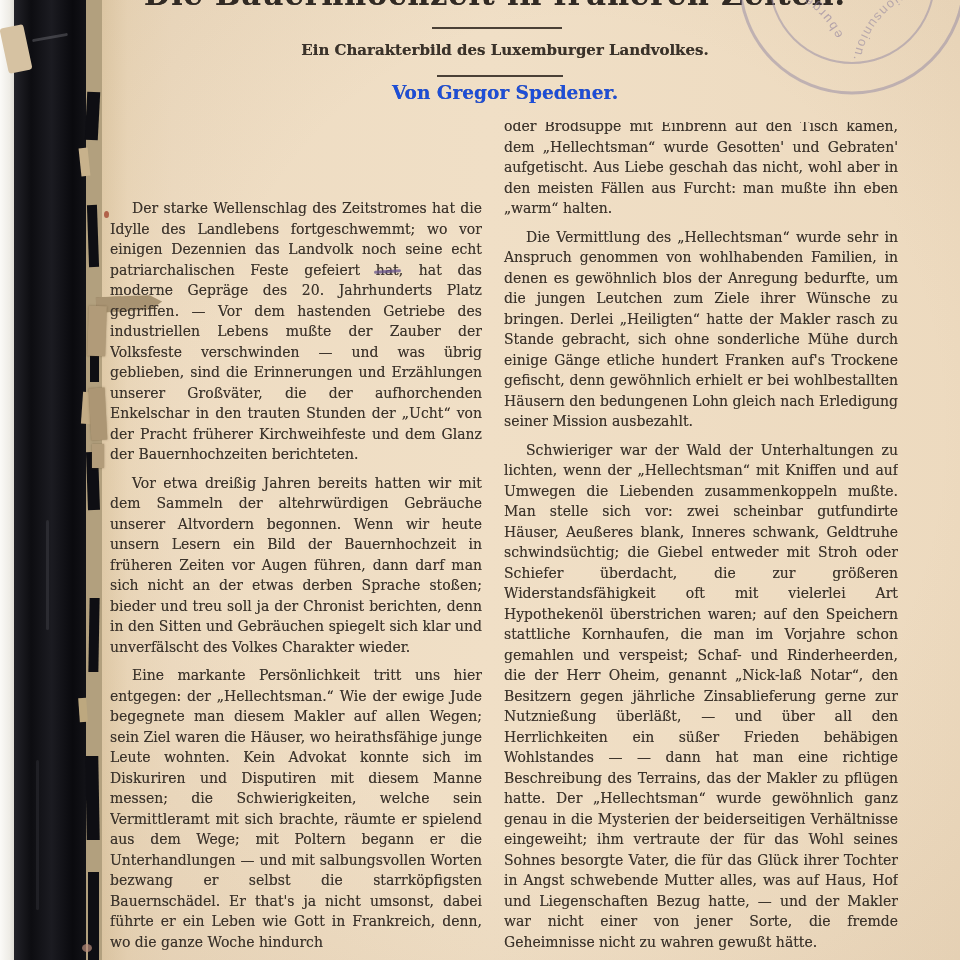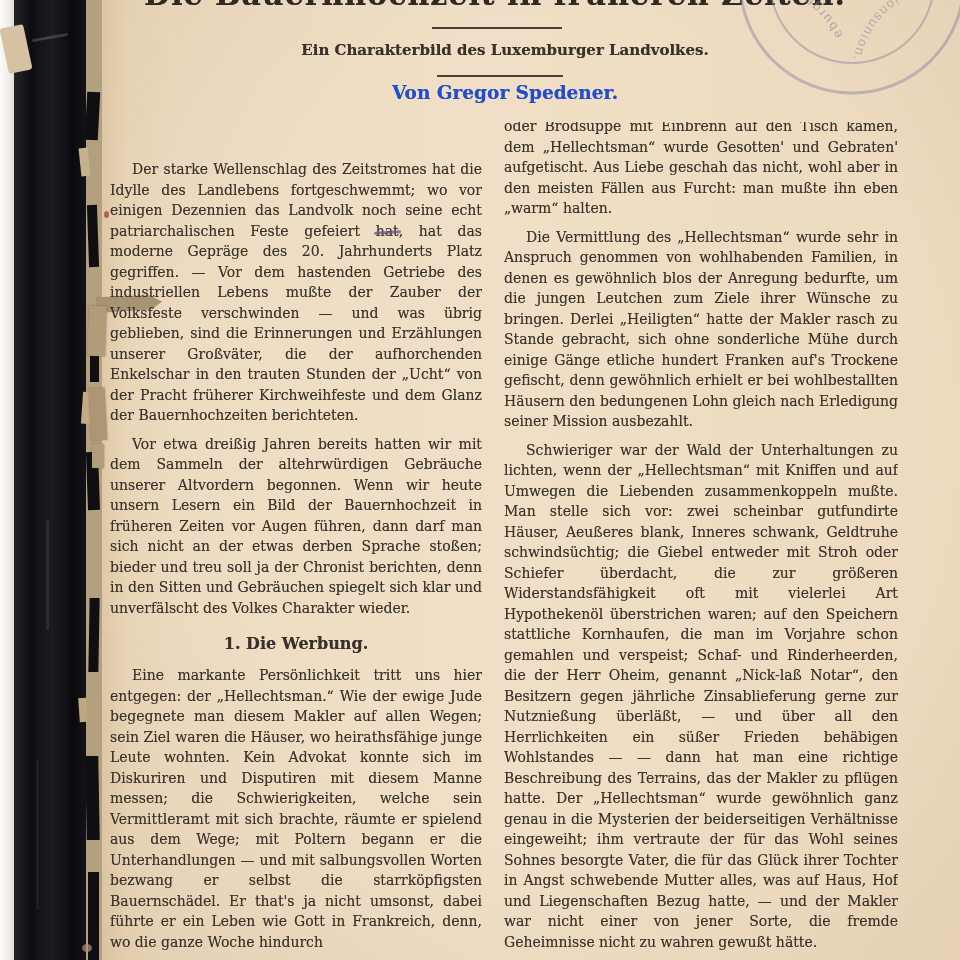--- a/index.html
+++ b/index.html
@@ -105,21 +105,20 @@
   </text>
   <text font-family="Liberation Sans, sans-serif" font-size="13" letter-spacing="2" fill="#8d7f9c" fill-opacity="0.55">
     <textPath href="#arcBottom" startOffset="20">Missionsunion.</textPath>
   </text>
 </svg>
 
 <div class="columns">
   <div class="col-left">
     <p><span>Der starke Wellenschlag des Zeitstromes hat die Idylle des Landlebens fortgeschwemmt; wo vor einigen Dezennien das Landvolk noch seine echt patriarchalischen Feste gefeiert </span><span class="struck">hat</span><span>, hat das moderne Gepräge des 20. Jahrhunderts Platz gegriffen. — Vor dem hastenden Getriebe des industriellen Lebens mußte der Zauber der Volksfeste verschwinden — und was übrig geblieben, sind die Erinnerungen und Erzählungen unserer Großväter, die der aufhorchenden Enkelschar in den trauten Stunden der „Ucht“ von der Pracht früherer Kirchweihfeste und dem Glanz der Bauernhochzeiten berichteten.</span></p>
     <p><span>Vor etwa dreißig Jahren bereits hatten wir mit dem Sammeln der altehrwürdigen Gebräuche unserer Altvordern begonnen. Wenn wir heute unsern Lesern ein Bild der Bauernhochzeit in früheren Zeiten vor Augen führen, dann darf man sich nicht an der etwas derben Sprache stoßen; bieder und treu soll ja der Chronist berichten, denn in den Sitten und Gebräuchen spiegelt sich klar und unverfälscht des Volkes Charakter wieder.</span></p>
-    <div class="section-heading">1. Die Werbung.</div>
     <p><span>Eine markante Persönlichkeit tritt uns hier entgegen: der „Hellechtsman.“ Wie der ewige Jude begegnete man diesem Makler auf allen Wegen; sein Ziel waren die Häuser, wo heirathsfähige junge Leute wohnten. Kein Advokat konnte sich im Diskuriren und Disputiren mit diesem Manne messen; die Schwierigkeiten, welche sein Vermittleramt mit sich brachte, räumte er spielend aus dem Wege; mit Poltern begann er die Unterhandlungen — und mit salbungsvollen Worten bezwang er selbst die starrköpfigsten Bauernschädel. Er that's ja nicht umsonst, dabei führte er ein Leben wie Gott in Frankreich, denn, wo die ganze Woche hindurch</span></p>
   </div>
   <div class="col-right">
     <p class="no-indent"><span>oder Brodsuppe mit Einbrenn auf den Tisch kamen, dem „Hellechtsman“ wurde Gesotten' und Gebraten' aufgetischt. Aus Liebe geschah das nicht, wohl aber in den meisten Fällen aus Furcht: man mußte ihn eben „warm“ halten.</span></p>
     <p><span>Die Vermittlung des „Hellechtsman“ wurde sehr in Anspruch genommen von wohlhabenden Familien, in denen es gewöhnlich blos der Anregung bedurfte, um die jungen Leutchen zum Ziele ihrer Wünsche zu bringen. Derlei „Heiligten“ hatte der Makler rasch zu Stande gebracht, sich ohne sonderliche Mühe durch einige Gänge etliche hundert Franken auf's Trockene gefischt, denn gewöhnlich erhielt er bei wohlbestallten Häusern den bedungenen Lohn gleich nach Erledigung seiner Mission ausbezahlt.</span></p>
     <p><span>Schwieriger war der Wald der Unterhaltungen zu lichten, wenn der „Hellechtsman“ mit Kniffen und auf Umwegen die Liebenden zusammenkoppeln mußte. Man stelle sich vor: zwei scheinbar gutfundirte Häuser, Aeußeres blank, Inneres schwank, Geldtruhe schwindsüchtig; die Giebel entweder mit Stroh oder Schiefer überdacht, die zur größeren Widerstandsfähigkeit oft mit vielerlei Art Hypothekenöl überstrichen waren; auf den Speichern stattliche Kornhaufen, die man im Vorjahre schon gemahlen und verspeist; Schaf- und Rinderheerden, die der Herr Oheim, genannt „Nick-laß Notar“, den Besitzern gegen jährliche Zinsablieferung gerne zur Nutznießung überläßt, — und über all den Herrlichkeiten ein süßer Frieden behäbigen Wohlstandes — — dann hat man eine richtige Beschreibung des Terrains, das der Makler zu pflügen hatte. Der „Hellechtsman“ wurde gewöhnlich ganz genau in die Mysterien der beiderseitigen Verhältnisse eingeweiht; ihm vertraute der für das Wohl seines Sohnes besorgte Vater, die für das Glück ihrer Tochter in Angst schwebende Mutter alles, was auf Haus, Hof und Liegenschaften Bezug hatte, — und der Makler war nicht einer von jener Sorte, die fremde Geheimnisse nicht zu wahren gewußt hätte.</span></p>
   </div>
 </div>
 
 </body></html>

